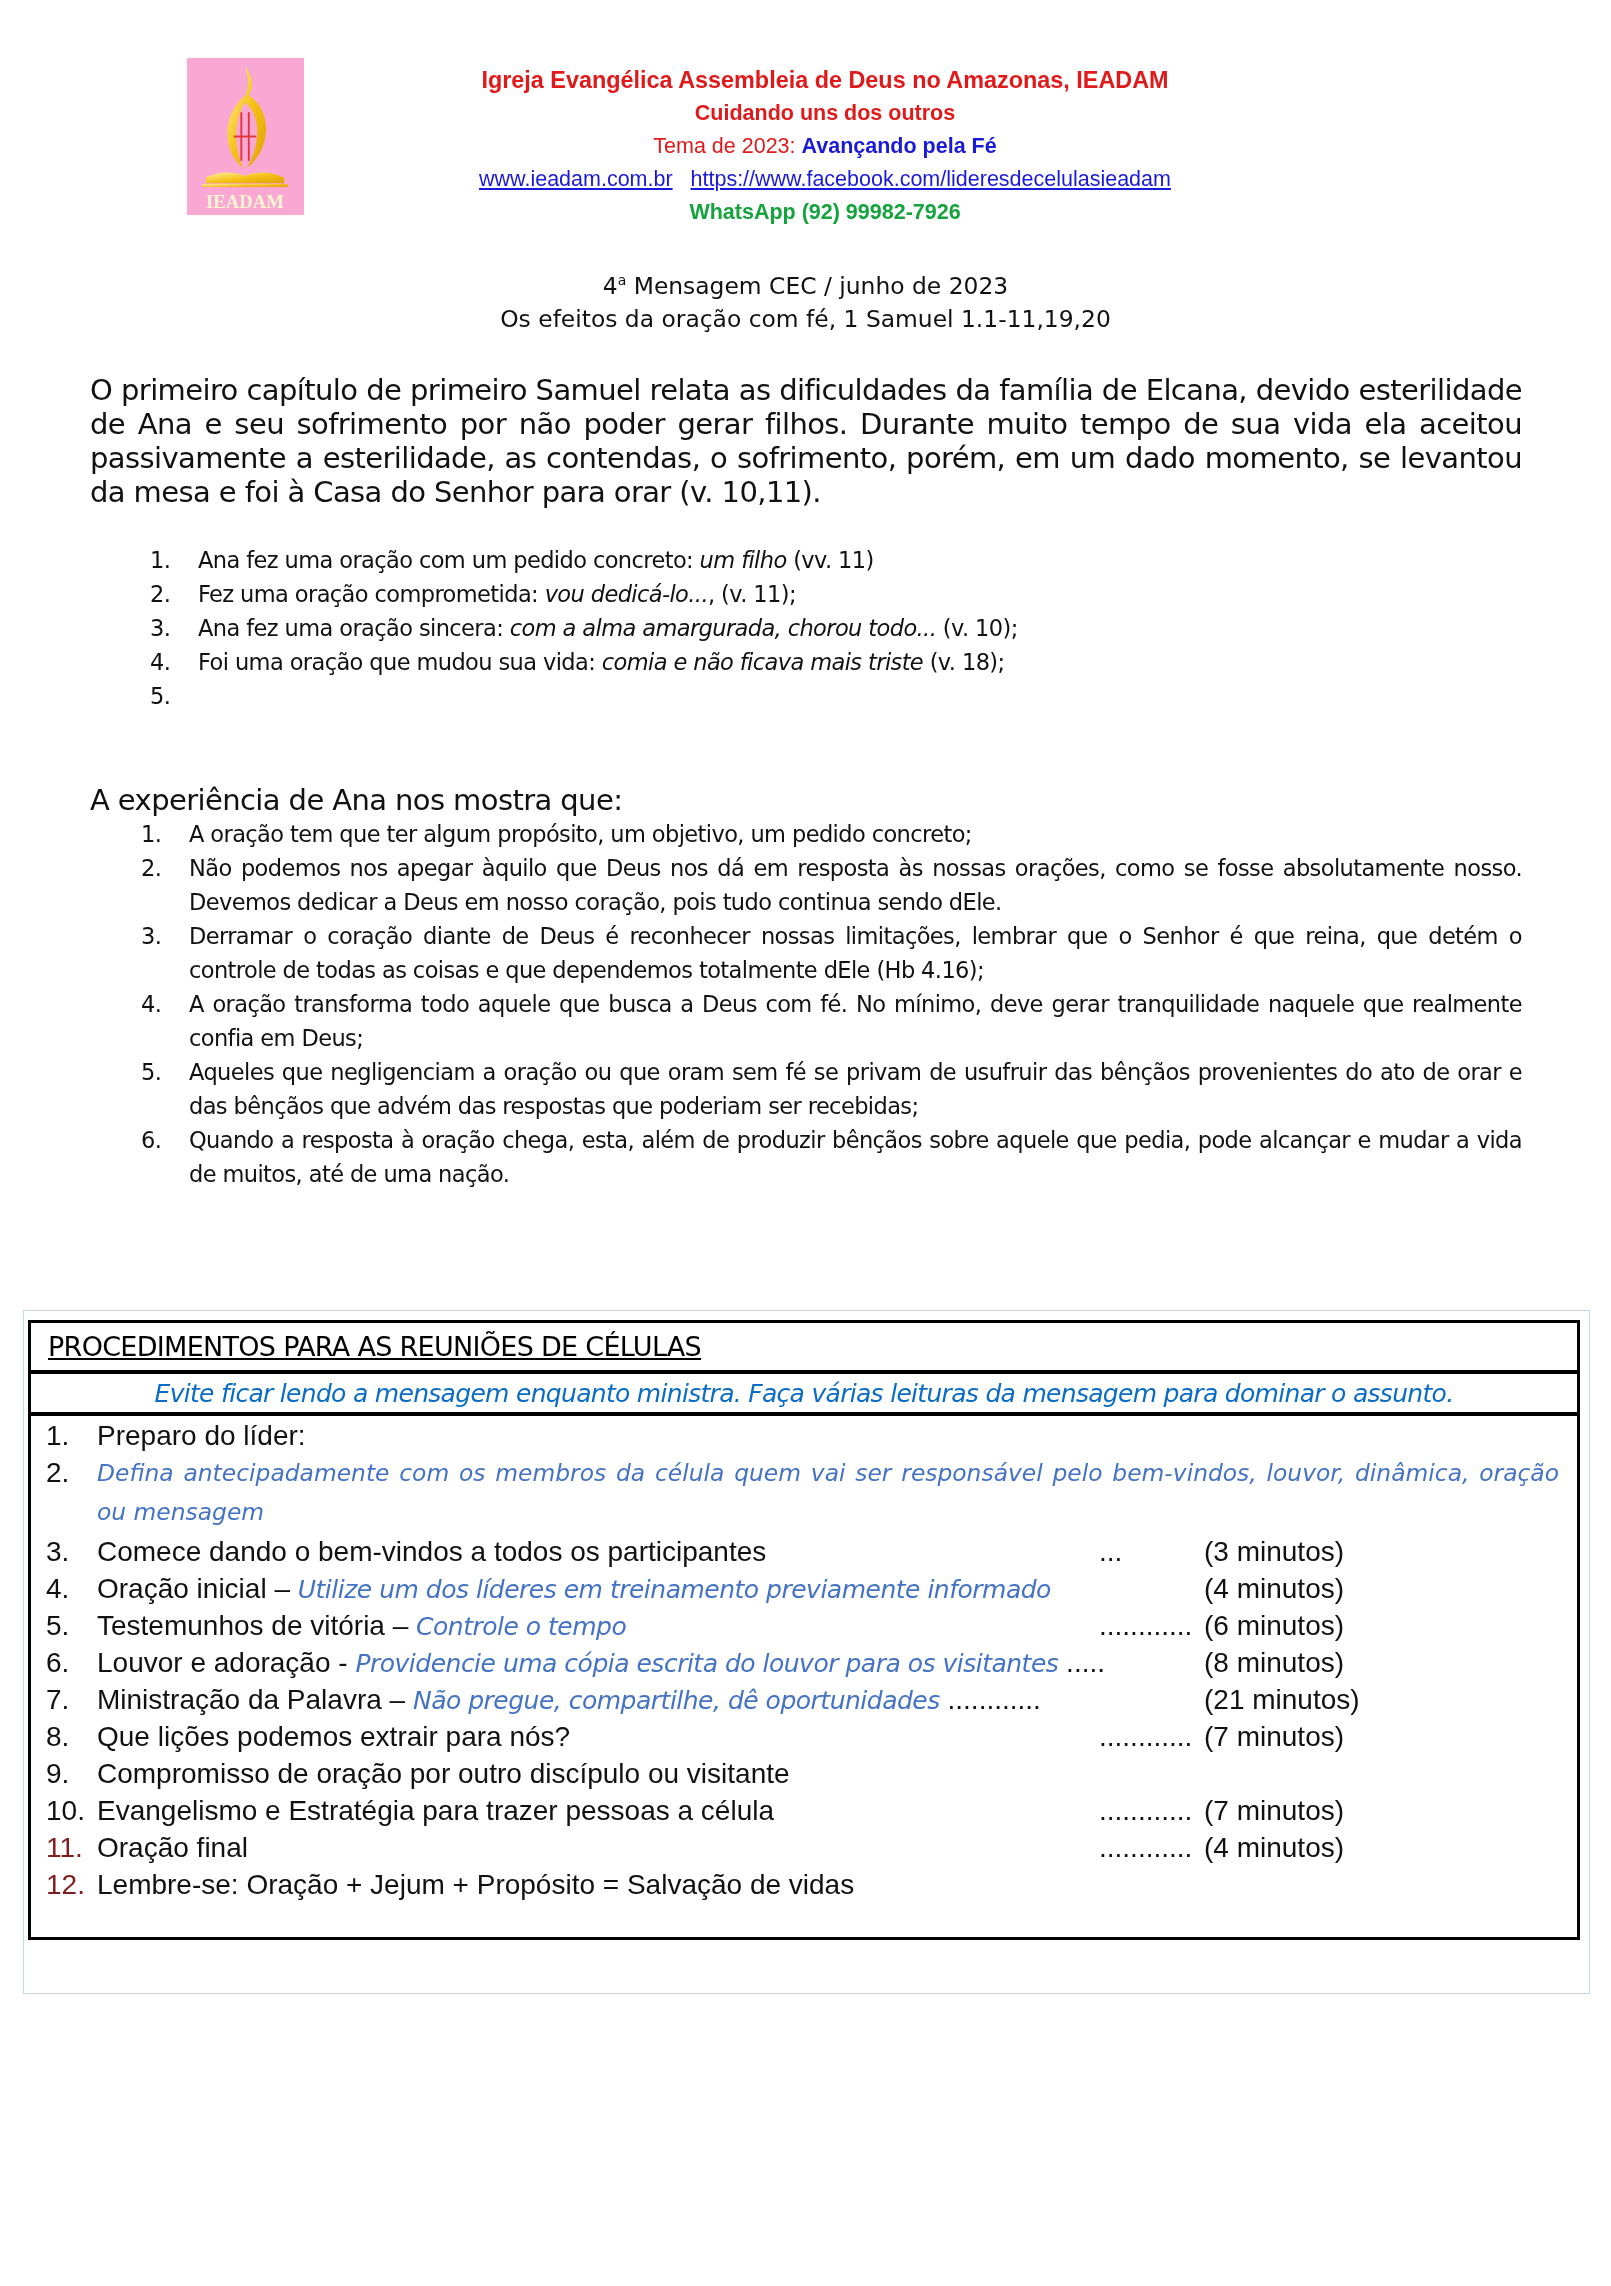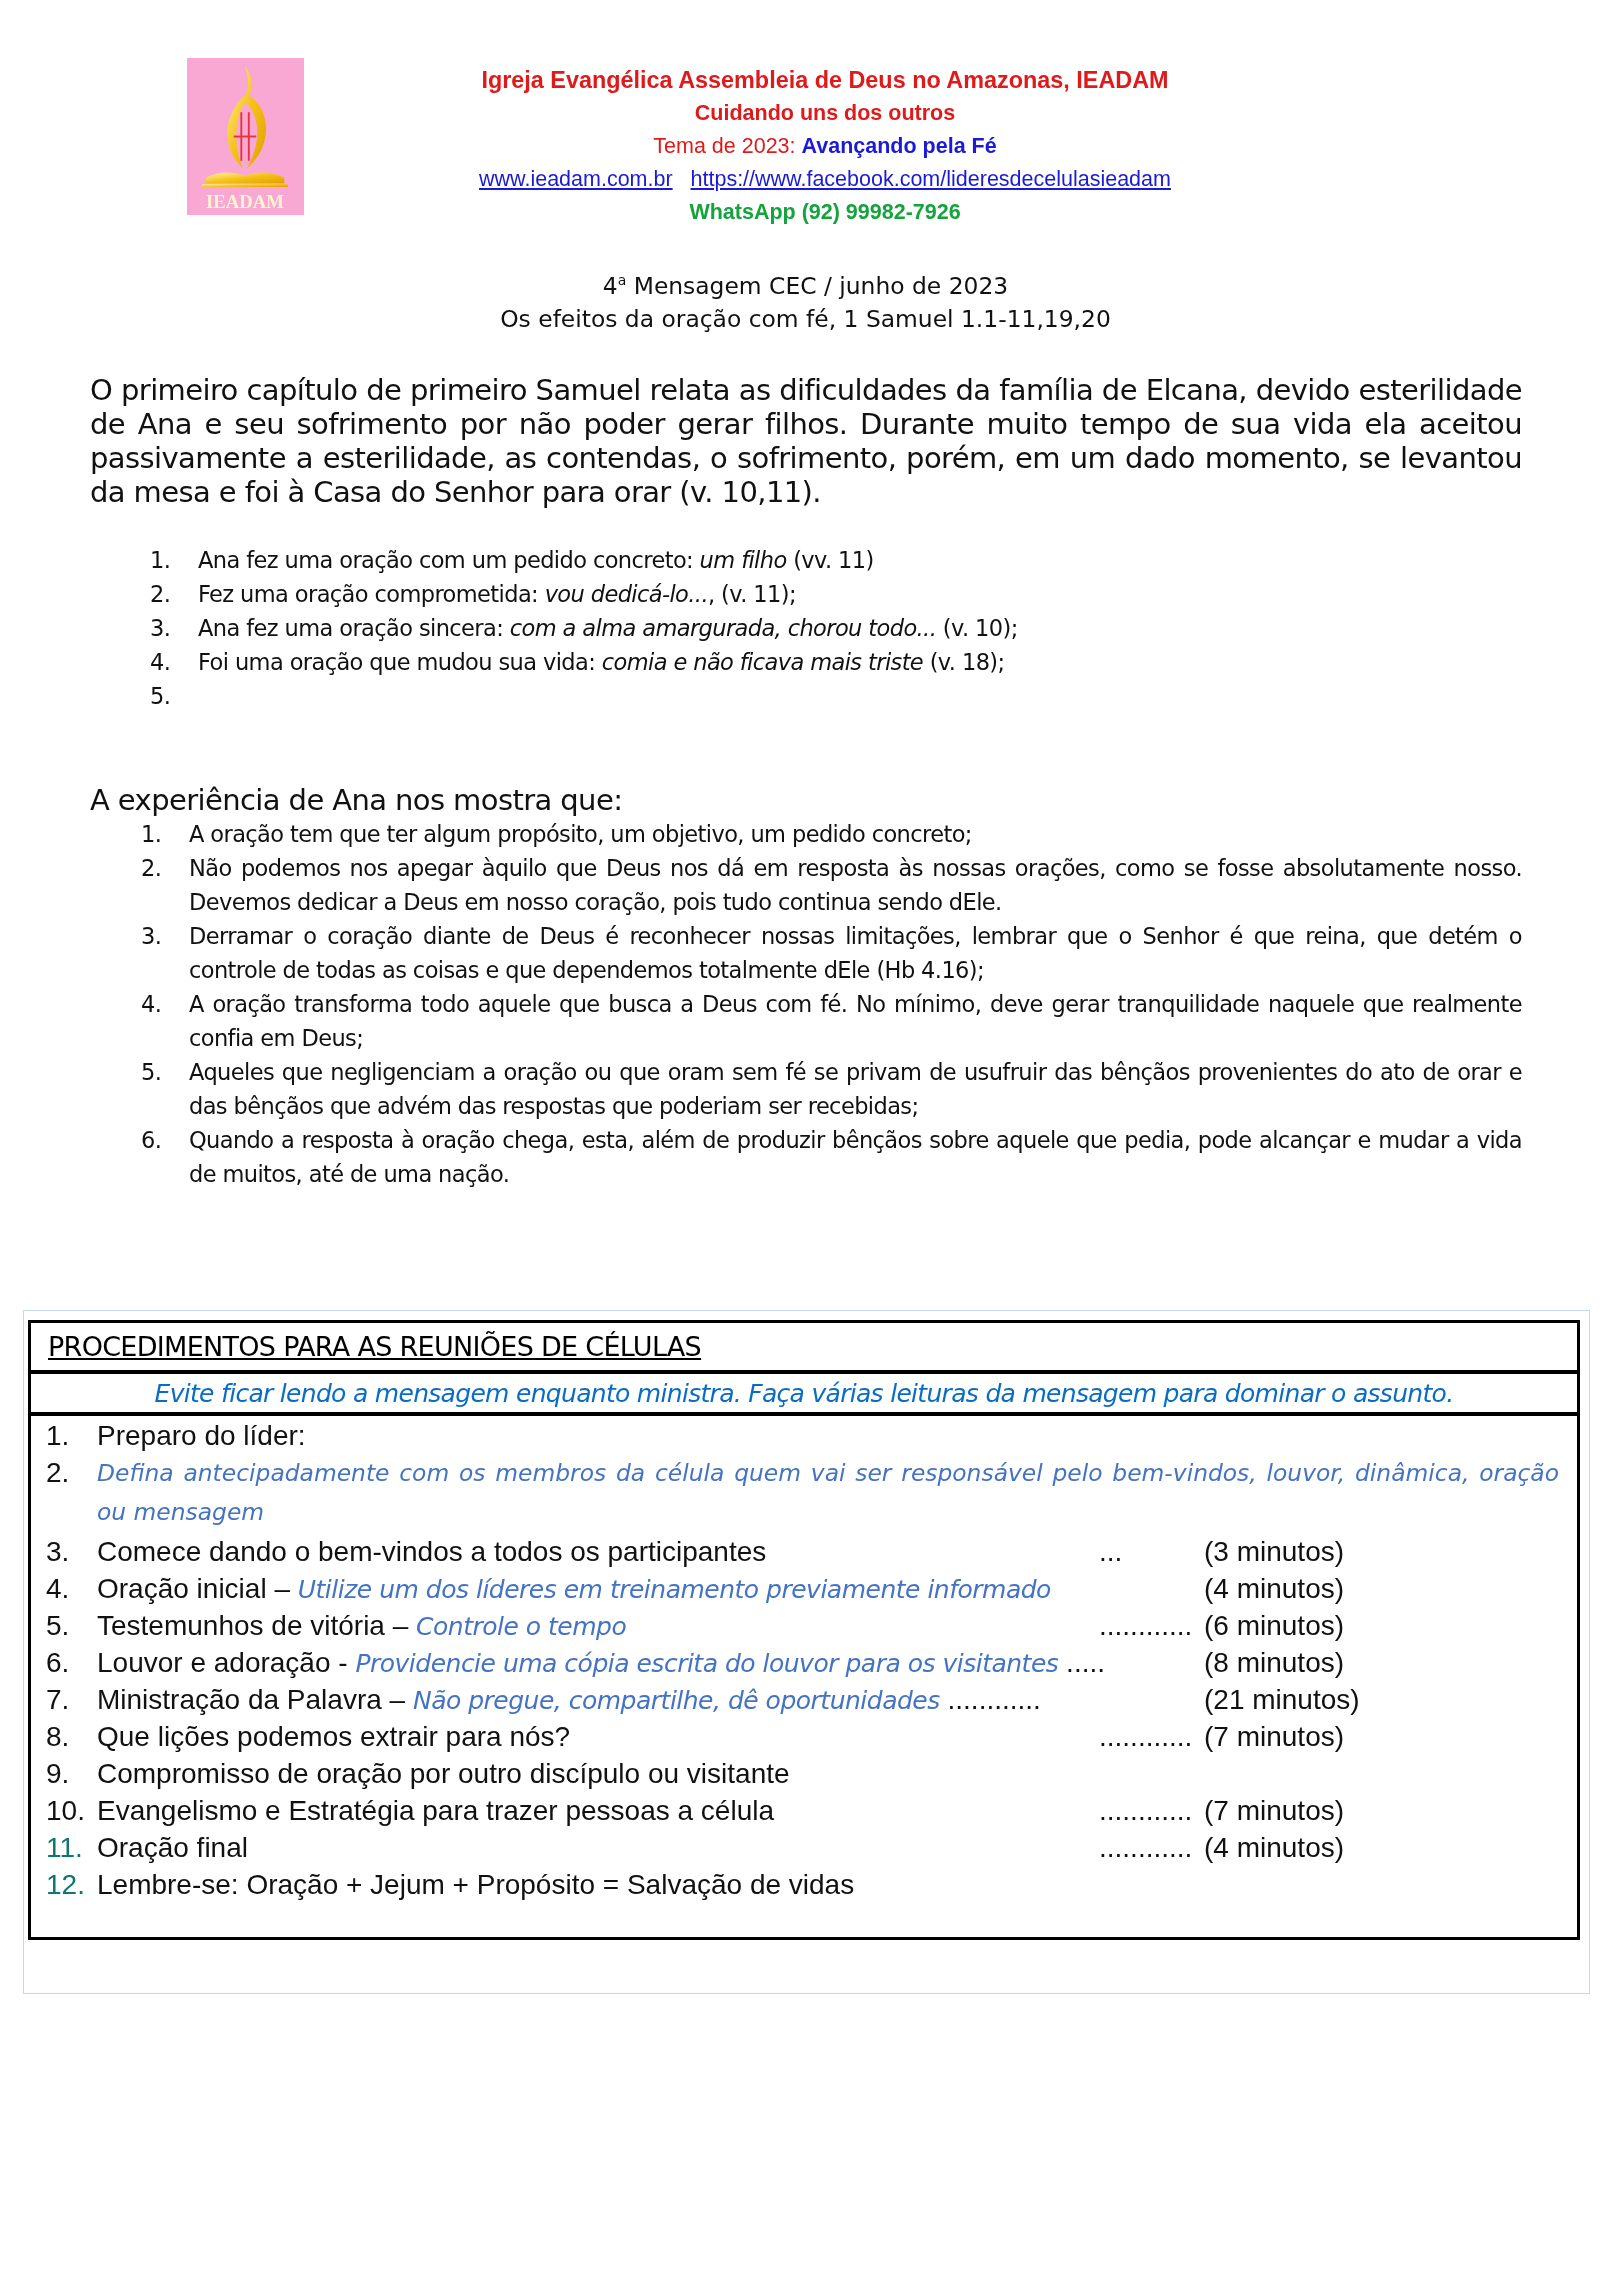--- a/index.html
+++ b/index.html
@@ -43,21 +43,21 @@
                  padding-left: 17px; text-decoration: underline; color: #000; letter-spacing: -0.7px; }
     .box-note { position: absolute; left: 0; top: 52px; right: 0; height: 37px; border-bottom: 4.7px solid #000;
                 font-family: "DejaVu Sans", sans-serif; font-style: italic; font-size: 25px; line-height: 37px;
                 text-align: center; color: #0a6cc4; letter-spacing: -0.7px; }
 
     .proc { position: absolute; left: 0; top: 94px; right: 0; margin: 0; padding: 0; list-style: none;
             font-family: "Liberation Sans", sans-serif; font-size: 28px; color: #111; }
     .proc li { position: relative; height: 37px; line-height: 37px; white-space: nowrap; }
     .proc li.tall { height: 79px; }
     .proc .pnum { position: absolute; left: 15px; top: 0; width: 47px; }
-    .proc .pnum.faded { color: #0f766e; }
+    .proc .pnum.faded { color: #7f1d1d; }
     .proc .ptext { position: absolute; left: 66px; top: 0; }
     .proc .hint { color: #4472c4; font-style: italic; font-size: 25px; letter-spacing: -0.5px;
                   font-family: "DejaVu Sans", sans-serif; }
     .proc .wrap { white-space: normal; width: 1462px; text-align: justify; line-height: 39px;
                   color: #4472c4; font-style: italic; font-size: 23.4px; font-family: "DejaVu Sans", sans-serif; }
     .proc .dots { position: absolute; left: 1068px; top: 0; width: 122px; }
     .proc .mins { position: absolute; left: 1173px; top: 0; }
   </style>
 </head>
 <body>

